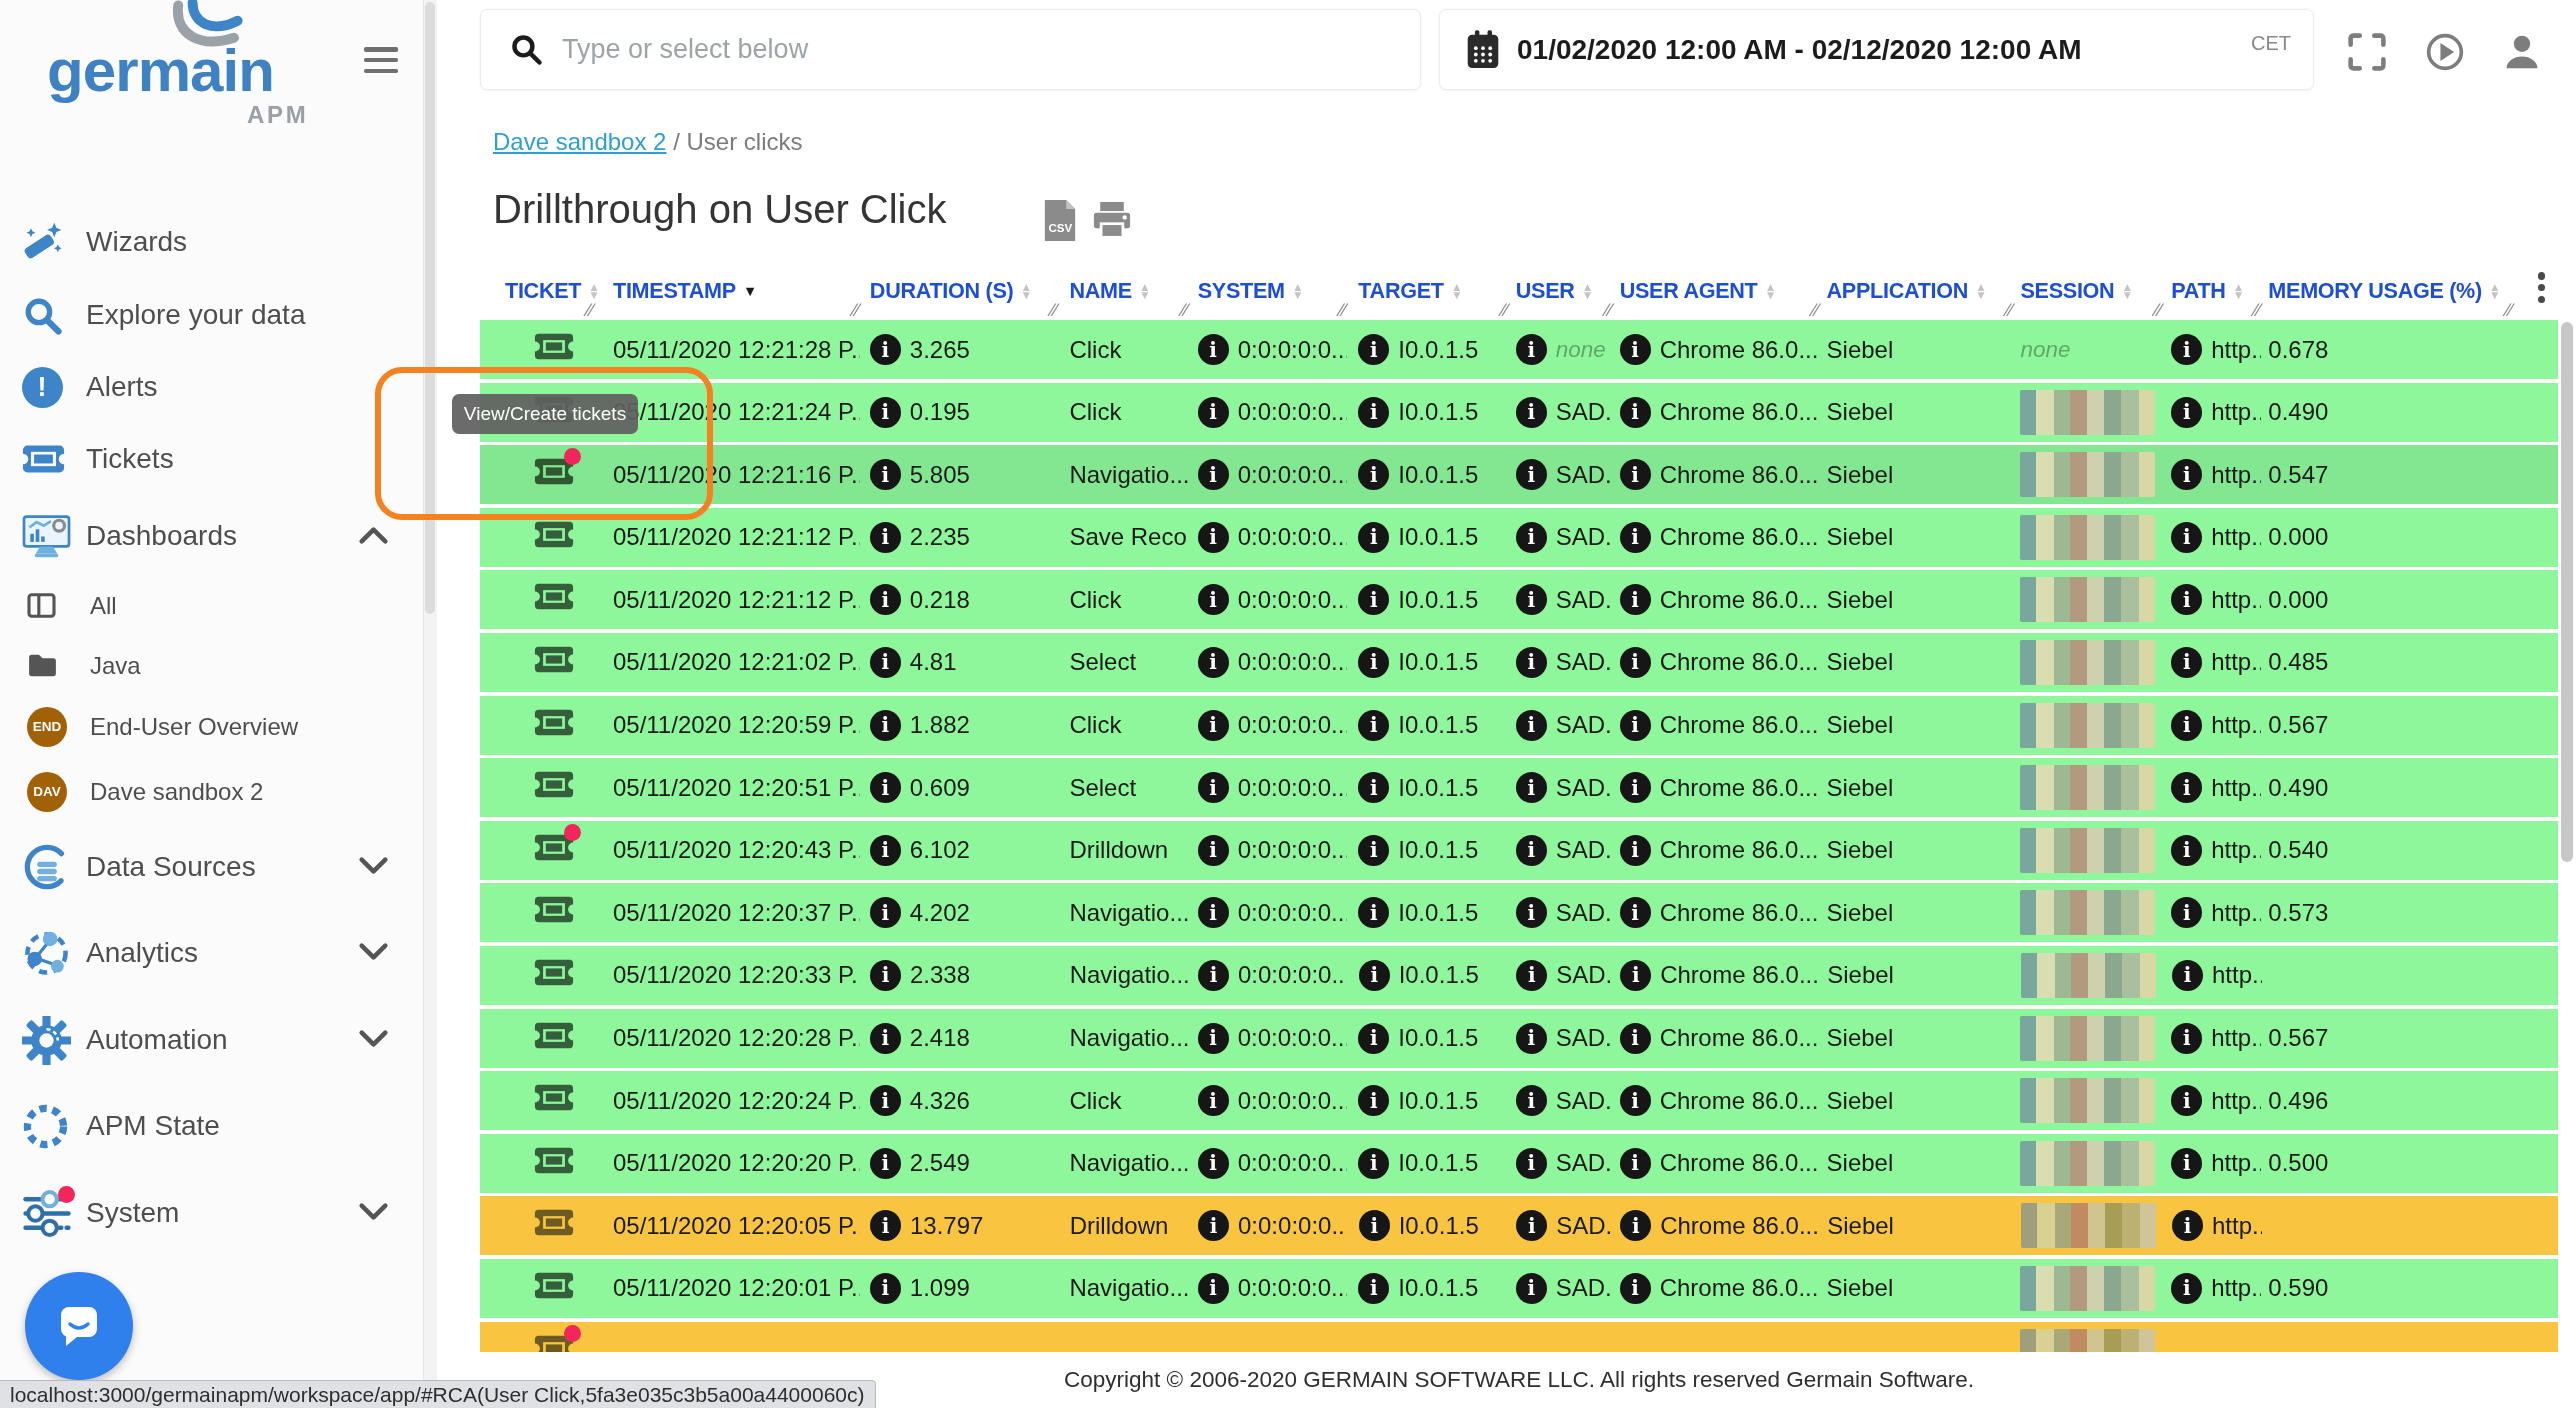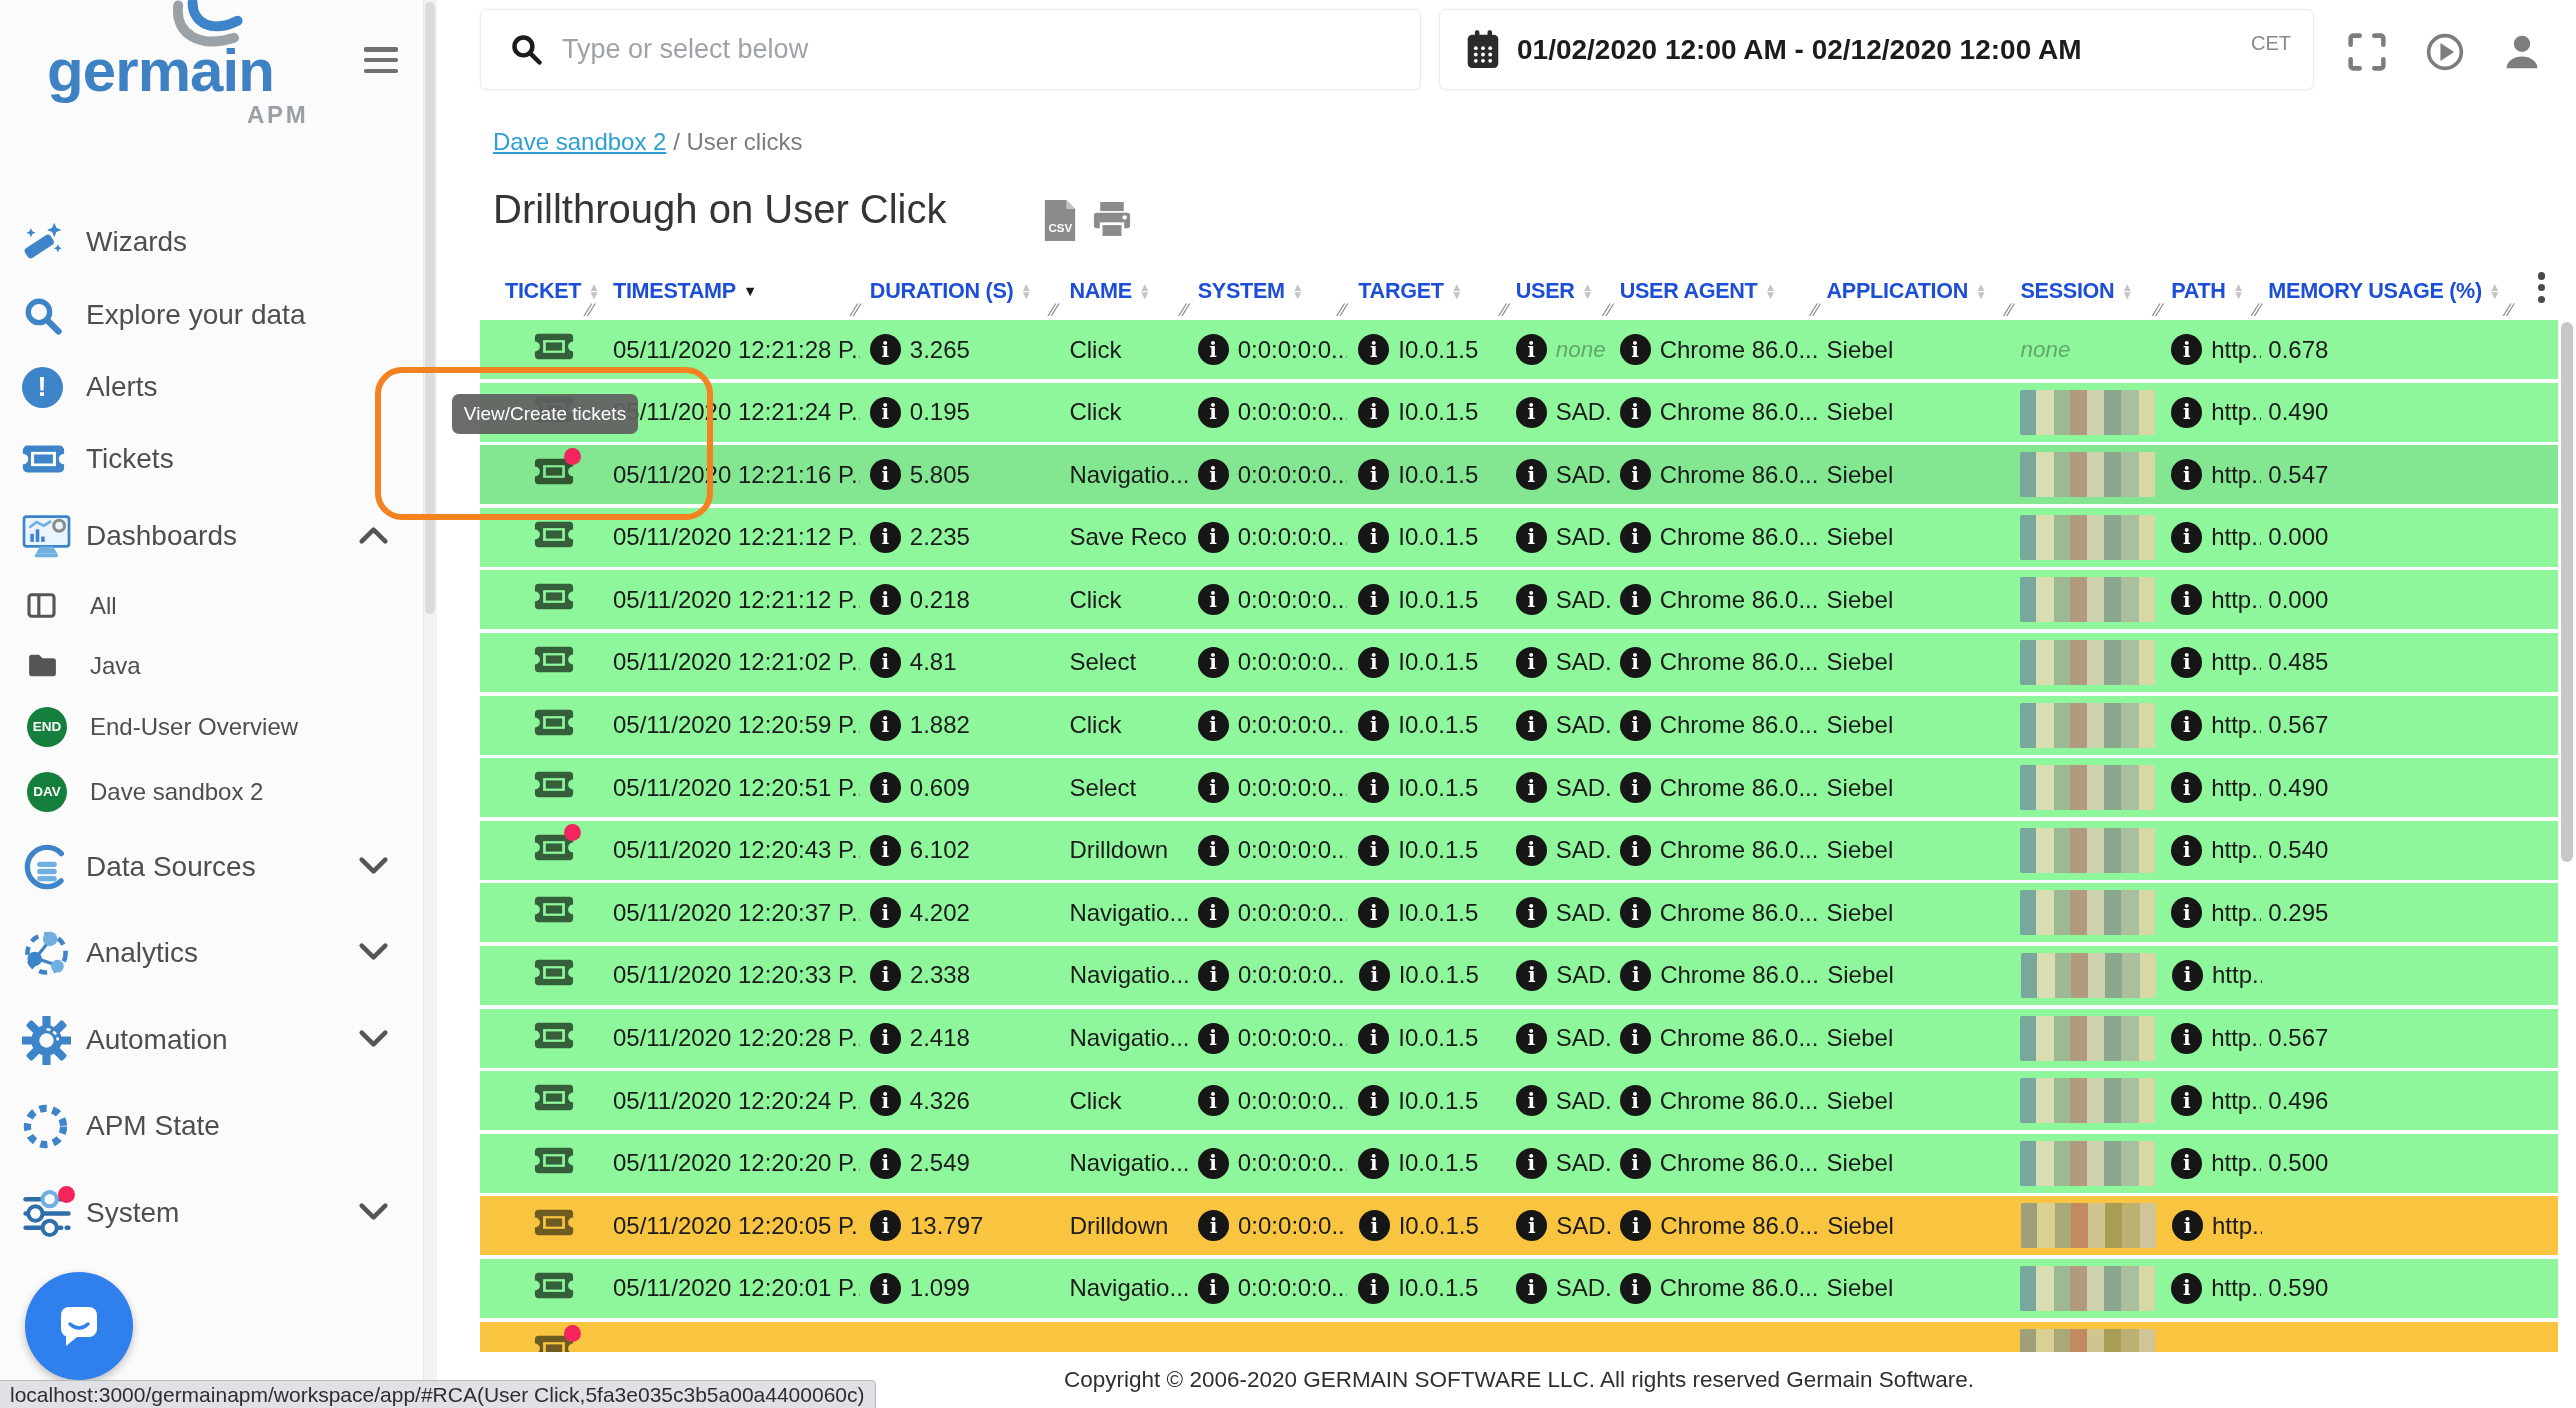--- a/index.html
+++ b/index.html
@@ -17,21 +17,21 @@
     font-size:24px;color:#555;padding:0 20px;box-sizing:border-box;font-family:"Liberation Sans",sans-serif;outline:none;}
   #side-search::placeholder{color:#8a8a8a;}
   .side-item{position:absolute;left:0;width:423px;display:flex;align-items:center;cursor:pointer;}
   .side-item.main{height:76px;}
   .side-item.sub{height:59px;}
   .side-item .ic{position:absolute;left:21.6px;display:flex;align-items:center;justify-content:center;}
   .side-item.sub .ic{left:27px;}
   .side-item .lbl{position:absolute;left:86px;font-size:28px;color:#4e4e4e;white-space:nowrap;}
   .side-item.sub .lbl{left:90px;font-size:24px;}
   .side-item .chev{position:absolute;left:358px;}
-  .badge{width:40px;height:40px;border-radius:50%;background:#15803d;color:#fff;font-size:13.5px;font-weight:700;
+  .badge{width:40px;height:40px;border-radius:50%;background:#a16207;color:#fff;font-size:13.5px;font-weight:700;
     display:flex;align-items:center;justify-content:center;letter-spacing:0;}
   .alert-ic{width:41px;height:41px;border-radius:50%;background:#3d85c8;color:#fff;font-weight:700;font-size:27px;
     display:flex;align-items:center;justify-content:center;}
   .reddot{position:absolute;width:17px;height:17px;border-radius:50%;background:#f2255c;}
   #chat-btn{position:absolute;left:25px;top:1272px;width:108px;height:108px;border-radius:50%;background:#2f80ed;
     display:flex;align-items:center;justify-content:center;cursor:pointer;box-shadow:0 3.6px 9px rgba(0,0,0,.25);}
   
   #top-search{position:absolute;left:480px;top:9px;width:939px;height:79px;background:#fff;border:0.9px solid #ececec;
     border-radius:7.2px;box-shadow:0 0.9px 2.7px rgba(0,0,0,.05);}
   #top-search input{position:absolute;left:79px;top:0;width:829px;height:77px;border:none;outline:none;font-size:27px;
@@ -962,21 +962,21 @@
         <span>Siebel</span>
       </div>
       <div class="tcell" style="width:149px;padding-left:7.2px">
         <span class="thumb-sess thumb-g"></span>
       </div>
       <div class="tcell" style="width:99px;padding-left:9px">
         <span class="info">i</span>
         <span>http...</span>
       </div>
       <div class="tcell" style="width:252px;padding-left:7.2px">
-        <span>0.295</span>
+        <span>0.573</span>
       </div>
       <div class="tcell" style="width:45px;padding-left:0px"></div>
     </div>
     <div class="trow row-green">
       <div class="tcell" style="width:114px;padding-left:0px">
         <span class="ticket-wrap"><svg width="40" height="31" viewBox="0 0 44 34">
             <rect x="1" y="3" width="42" height="28" rx="4" fill="#355f3b"></rect>
             <circle cx="1" cy="17" r="5.5" fill="#8ff79b"></circle>
             <circle cx="43" cy="17" r="5.5" fill="#8ff79b"></circle>
             <rect x="10" y="10" width="24" height="14" fill="#8ff79b"></rect>

